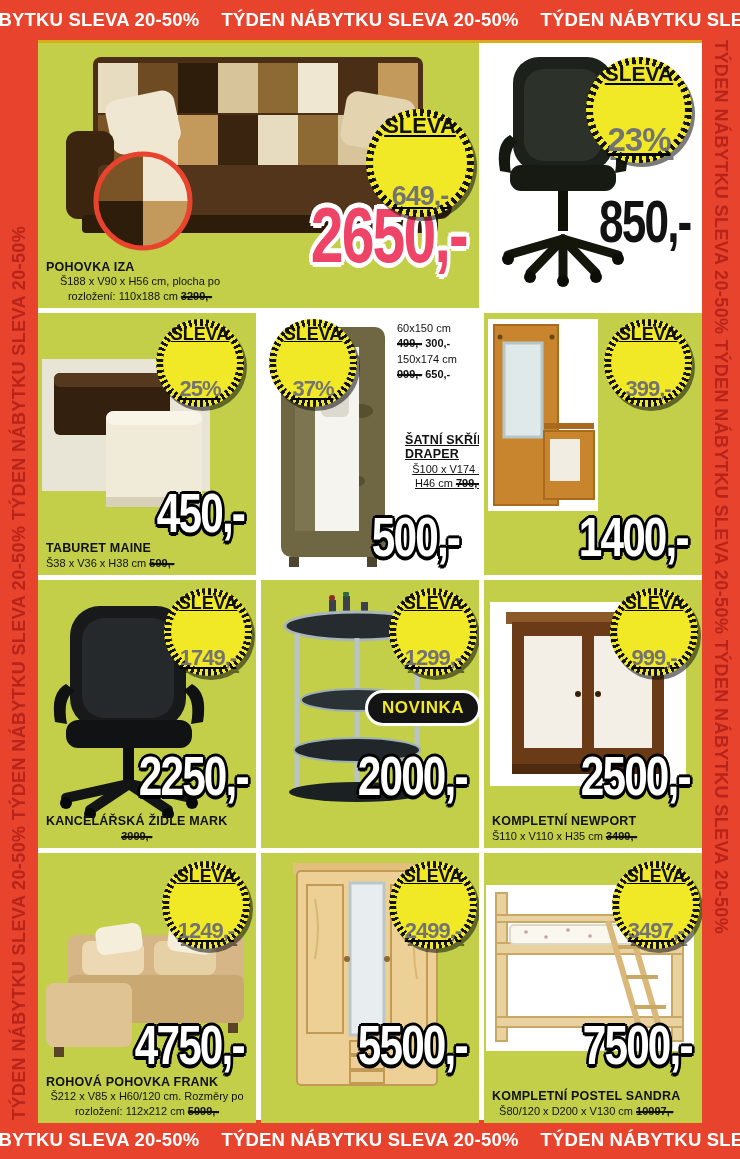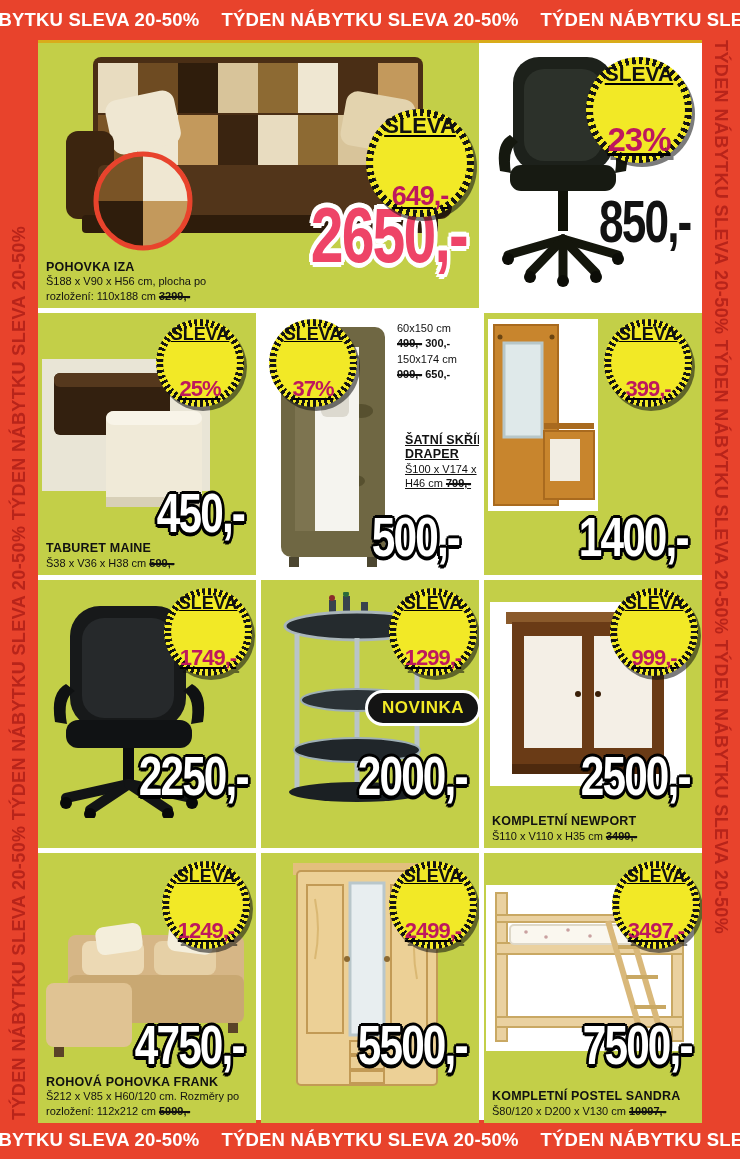--- a/index.html
+++ b/index.html
@@ -37,21 +37,21 @@
   .c-columbus .photo{left:30px;top:6px;}
   .c-sandra .photo{left:2px;top:32px;}
 
   
   .sleva{position:absolute;width:88px;height:88px;border-radius:50%;
     background:repeating-conic-gradient(#141414 0deg 4deg,var(--badge_yellow,#f2e926) 4deg 8deg);
     filter:drop-shadow(3px 4px 0 rgba(15,15,15,.55));z-index:5;}
   .sleva-in{position:absolute;inset:7px;background:var(--badge_yellow,#f2e926);border-radius:50%;
     display:flex;flex-direction:column;align-items:center;justify-content:space-between;text-decoration:underline;}
   .sleva-word{font-weight:700;font-size:18px;color:#111;line-height:.95;letter-spacing:0;}
-  .sleva-val{font-weight:700;font-size:22px;color:#be185d;line-height:1;letter-spacing:-1px;}
+  .sleva-val{font-weight:700;font-size:22px;color:#737373;line-height:1;letter-spacing:-1px;}
   .sleva-lg{width:108px;height:108px;}
   .sleva-lg .sleva-word{font-size:22px;}
   .sleva-lg .sleva-val{font-size:27px;}
   .c-oscar .sleva{width:106px;height:106px;}
   .c-oscar .sleva-word{font-size:21px;}
   .c-oscar .sleva-val{font-size:33px;}
   .c-iza .sleva{left:328px;top:66px;}
   .c-oscar .sleva{left:102px;top:14px;}
   .c-taburet .sleva{left:118px;top:6px;}
   .c-draper .sleva{left:8px;top:6px;}
@@ -79,21 +79,21 @@
   .c-mark .price{right:4px;bottom:44px;}
   .c-randers .price{right:8px;bottom:44px;}
   .c-newport .price{right:8px;bottom:44px;}
   .c-frank .price{right:8px;bottom:50px;}
   .c-columbus .price{right:8px;bottom:50px;}
   .c-sandra .price{right:6px;bottom:50px;}
 
   
   .info{position:absolute;left:8px;bottom:5px;z-index:6;color:#111;}
   .pname{font-weight:700;font-size:12.5px;letter-spacing:.2px;line-height:1.15;}
-  .pdesc{font-size:11px;line-height:1.3;}
+  .pdesc{font-size:11px;line-height:1.3;text-align:center;}
   .old{font-weight:700;text-decoration:line-through;text-decoration-thickness:2px;}
   .c-iza .pdesc{width:188px;}
   .c-frank .pdesc{width:202px;}
   .c-oscar .old,.c-mark .old,.c-randers .old{display:block;}
   .c-draper .info{left:144px;top:120px;bottom:auto;width:86px;text-decoration:underline;}
   .c-brux .info{left:118px;top:116px;bottom:auto;width:94px;}
 
   .variants{position:absolute;left:136px;top:8px;z-index:6;font-size:11px;line-height:1.4;color:#111;}
   .variants .new{font-weight:700;}
 
@@ -315,20 +315,26 @@
             <circle cx="128" cy="208" r="6"></circle>
         </g>
       </svg>
       <div class="sleva">
         <div class="sleva-in">
           <span class="sleva-word">SLEVA</span>
           <span class="sleva-val">1749,-</span>
         </div>
       </div>
       <div class="price">2250,-</div>
+      <div class="info">
+        <div class="pname">KANCELÁŘSKÁ ŽIDLE MARK</div>
+        <div class="pdesc">
+          <span class="old">3999,-</span>
+        </div>
+      </div>
     </section>
 
     <section class="cell c-randers">
       <svg class="photo" width="160" height="212" viewBox="0 0 160 212">
         <g fill="#39424d">
           <rect x="52" y="8" width="7" height="20"></rect>
             <rect x="66" y="4" width="7" height="24"></rect>
             <rect x="84" y="10" width="7" height="18"></rect>
         </g>
         <circle cx="55" cy="6" r="3" fill="#8a2b2b"></circle>

